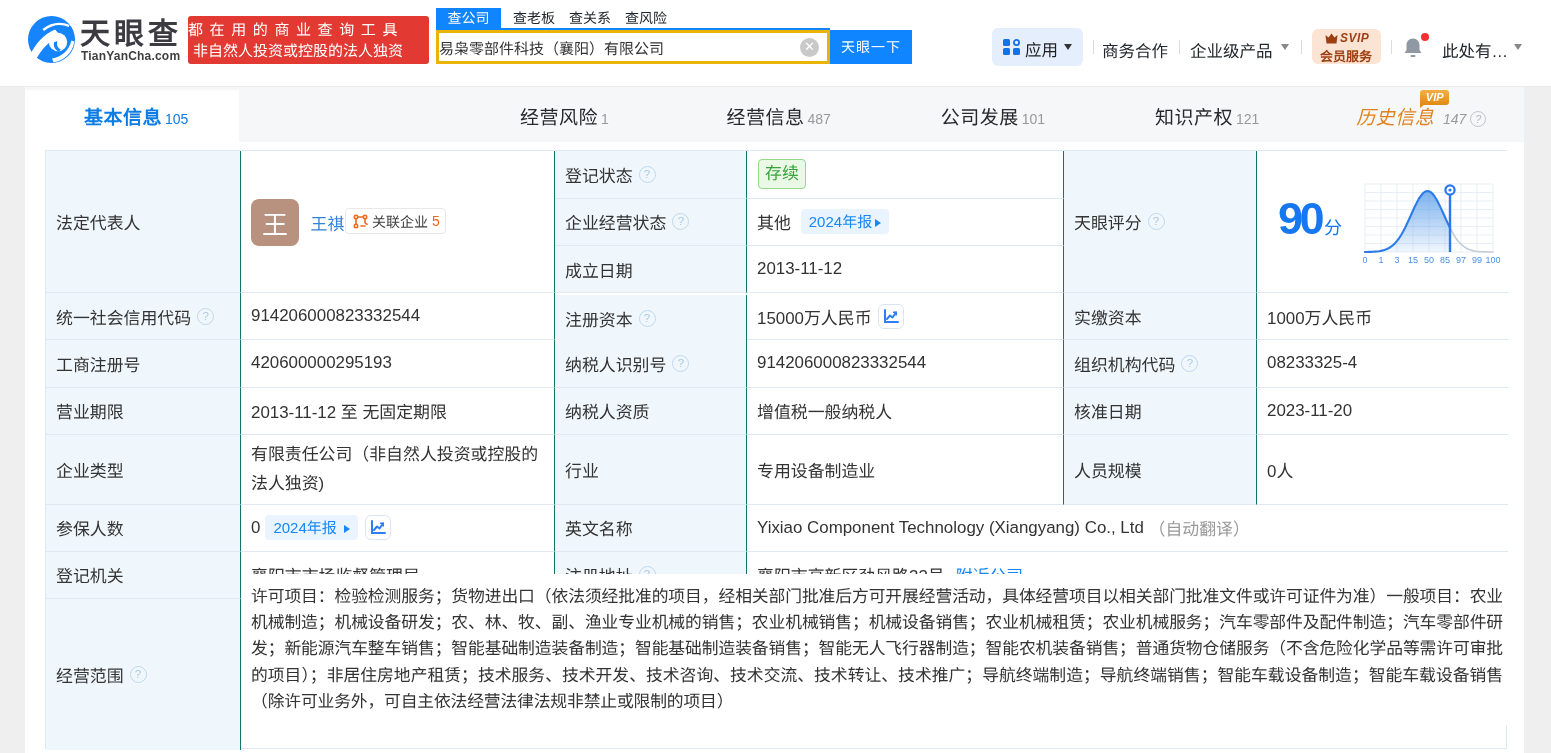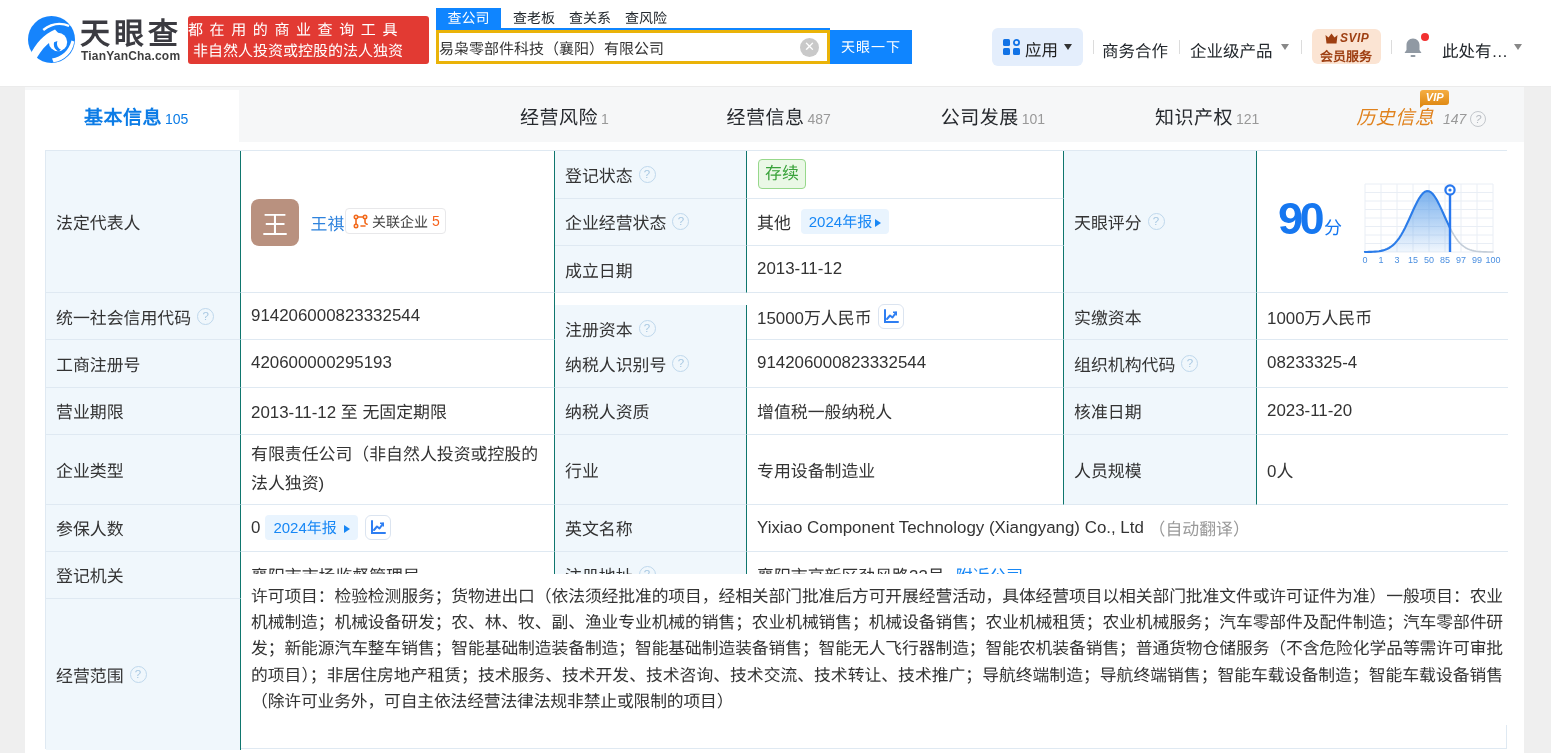--- a/index.html
+++ b/index.html
@@ -178,21 +178,21 @@
           <text x="69" y="80" text-anchor="middle" font-size="9" fill="#4b8fe0" font-family="&quot;Liberation Sans&quot;, sans-serif">50</text>
           <text x="85" y="80" text-anchor="middle" font-size="9" fill="#4b8fe0" font-family="&quot;Liberation Sans&quot;, sans-serif">85</text>
           <text x="101" y="80" text-anchor="middle" font-size="9" fill="#4b8fe0" font-family="&quot;Liberation Sans&quot;, sans-serif">97</text>
           <text x="117" y="80" text-anchor="middle" font-size="9" fill="#4b8fe0" font-family="&quot;Liberation Sans&quot;, sans-serif">99</text>
           <text x="133" y="80" text-anchor="middle" font-size="9" fill="#4b8fe0" font-family="&quot;Liberation Sans&quot;, sans-serif">100</text>
         </svg>
     </div>
 
     <div class="cell lab" style="left:0;top:142.3px;width:195px;height:47.1px">统一社会信用代码<span class="q">?</span></div>
     <div class="cell val" style="left:195px;top:142.3px;width:314px;height:47.1px">914206000823332544</div>
-    <div class="cell lab" style="left:509px;top:154px;width:192px;height:47.1px">注册资本<span class="q">?</span></div>
+    <div class="cell lab" style="left:509px;top:144px;width:192px;height:47.1px">注册资本<span class="q">?</span></div>
     <div class="cell val" style="left:701px;top:142.3px;width:317px;height:47.1px">15000万人民币
       <span class="trendbox" style="margin-left:6px"><svg width="24" height="23" viewBox="0 0 24 23" fill="none" stroke="#2e7ef2" stroke-width="2">
             <path d="M6 5 L6 17 L19 17" stroke-linecap="round"></path>
             <path d="M8 14 L11 10.5 L13.5 12.5 L17 7.5" stroke-linecap="round" stroke-linejoin="round"></path>
             <path d="M17.2 10.5 L17.2 7.3 L14 7.3" stroke-width="1.6"></path>
           </svg></span>
     </div>
     <div class="cell lab" style="left:1018px;top:142.3px;width:193px;height:47.1px">实缴资本</div>
     <div class="cell val" style="left:1211px;top:142.3px;width:251px;height:47.1px;border-right:none">1000万人民币</div>
 

